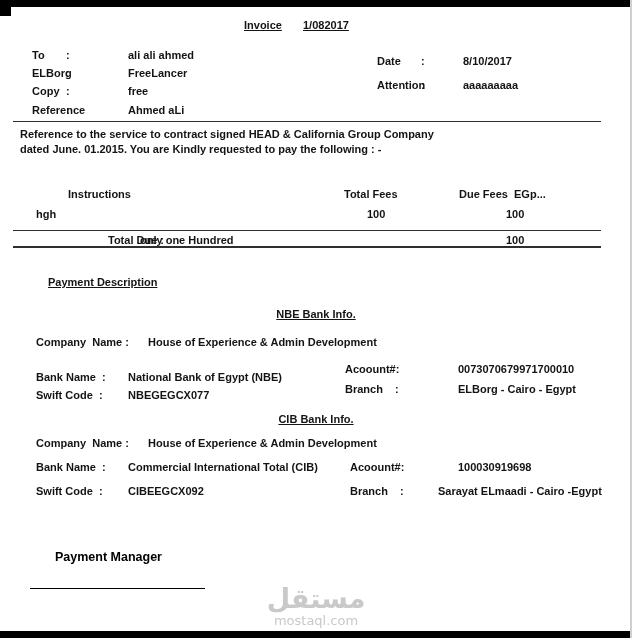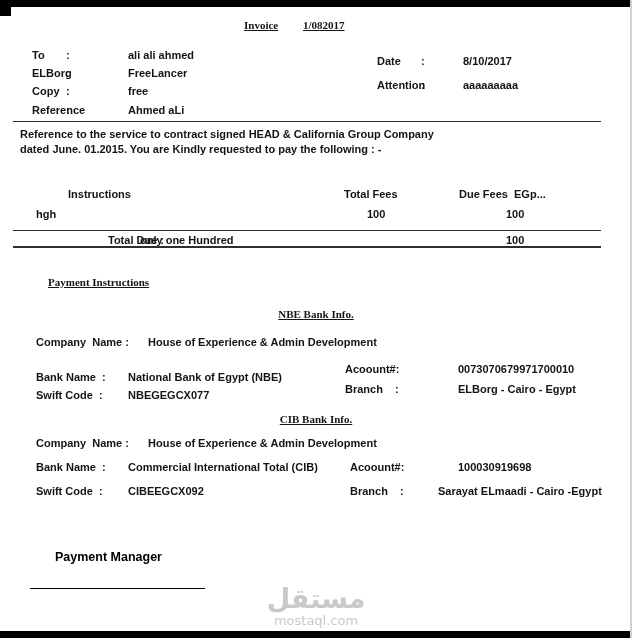--- a/index.html
+++ b/index.html
@@ -11,21 +11,21 @@
     font-family: "Liberation Sans", sans-serif;
   }
   .bar { position: absolute; background: #000; }
   .edge-right { position: absolute; top: 0; right: 0; width: 2px; height: 638px; background: #cfcfcf; }
   .t {
     position: absolute;
     font: 700 11px "Liberation Sans", sans-serif;
     color: #141414;
     white-space: pre;
   }
-  .u { text-decoration: underline; font-family: Liberation Serif, serif; }
+  .u { text-decoration: underline; }
   .center { left: 50%; transform: translateX(-50%); }
   .hline { position: absolute; background: #2f2f2f; height: 1px; }
   .gm { font-size: 12.5px; color: #000; }
   .wm {
     position: absolute;
     color: #c9c9c9;
     font-family: "DejaVu Sans", sans-serif;
     font-weight: 700;
     white-space: pre;
   }
@@ -81,21 +81,21 @@
 <span class="t" style="left:506px; top:208px;">100</span>
 
 <div class="hline" style="left:13px; top:230px; width:588px;"></div>
 
 <span class="t" style="left:68px; top:234px;margin-left:40px;">Total Due :</span>
 <span class="t" style="left:140px; top:234px;">only one Hundred</span>
 <span class="t" style="left:506px; top:234px;">100</span>
 
 <div class="hline" style="left:13px; top:246px; width:588px; height:2px;"></div>
 
-<span class="t u" style="left:48px; top:276px;">Payment Instructions</span>
+<span class="t u" style="left:48px; top:276px;">Payment Description</span>
 
 <span class="t u center" style="top:308px;">NBE Bank Info.</span>
 
 <span class="t" style="left:36px; top:336px;">Company  Name :</span>
 <span class="t" style="left:148px; top:336px;">House of Experience &amp; Admin Development</span>
 
 <span class="t" style="left:36px; top:371px;">Bank Name  :</span>
 <span class="t" style="left:128px; top:371px;">National Bank of Egypt (NBE)</span>
 <span class="t" style="left:345px; top:363px;">Acoount#:</span>
 <span class="t" style="left:458px; top:363px;">0073070679971700010</span>

